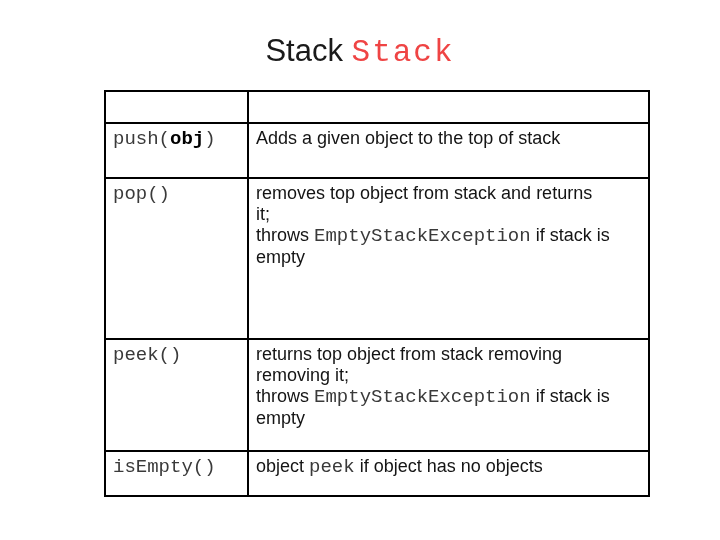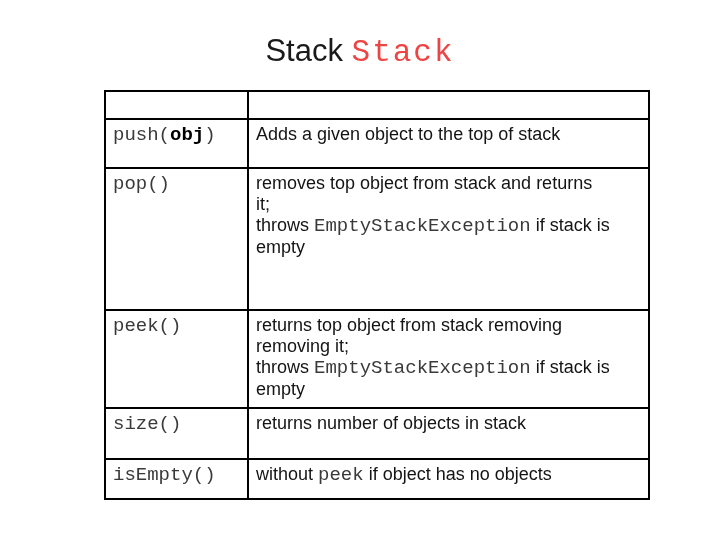--- a/index.html
+++ b/index.html
@@ -117,24 +117,20 @@
 throws </span><span class="run-mono">EmptyStackException</span><span class="run-sans"> if stack is
 empty</span></td>
       </tr>
       <tr class="r-peek">
         <td class="method"><span class="run-mono">peek()</span></td>
         <td class="desc"><span class="run-sans">returns top object from stack removing
 removing it;
 throws </span><span class="run-mono">EmptyStackException</span><span class="run-sans"> if stack is
 empty</span></td>
       </tr>
-      <tr class="r-size">
-        <td class="method"><span class="run-mono">size()</span></td>
-        <td class="desc"><span class="run-sans">returns number of objects in stack</span></td>
-      </tr>
       <tr class="r-isempty">
         <td class="method"><span class="run-mono">isEmpty()</span></td>
-        <td class="desc"><span class="run-sans">without </span><span class="run-mono">peek</span><span class="run-sans"> if object has no objects</span></td>
+        <td class="desc"><span class="run-sans">object </span><span class="run-mono">peek</span><span class="run-sans"> if object has no objects</span></td>
       </tr>
     </tbody>
   </table>
 
 </div>
 
 </body></html>

